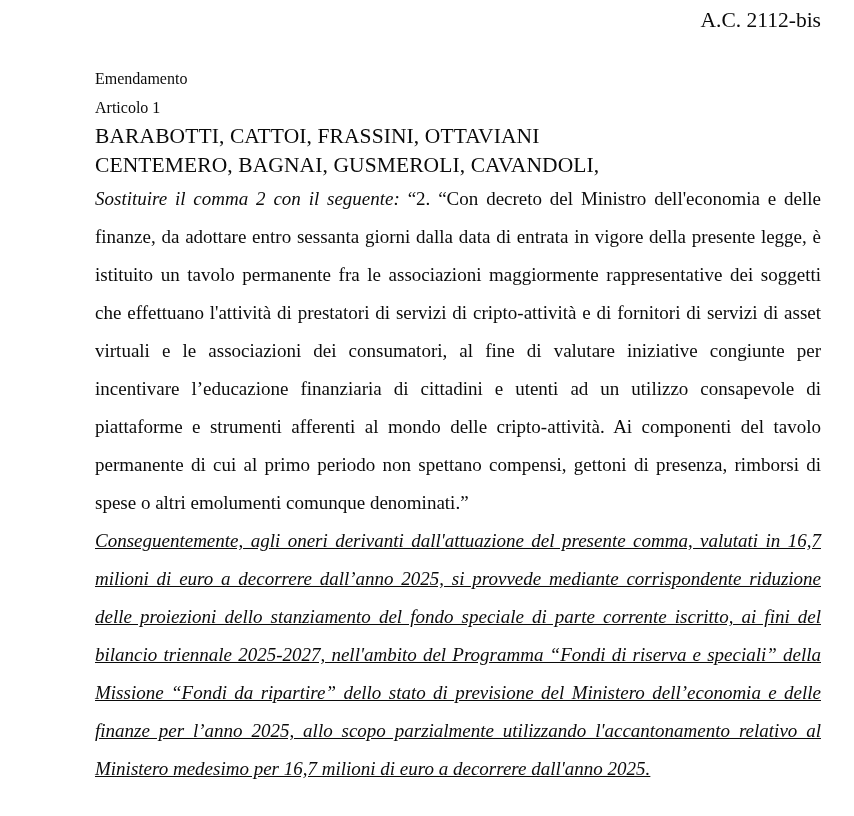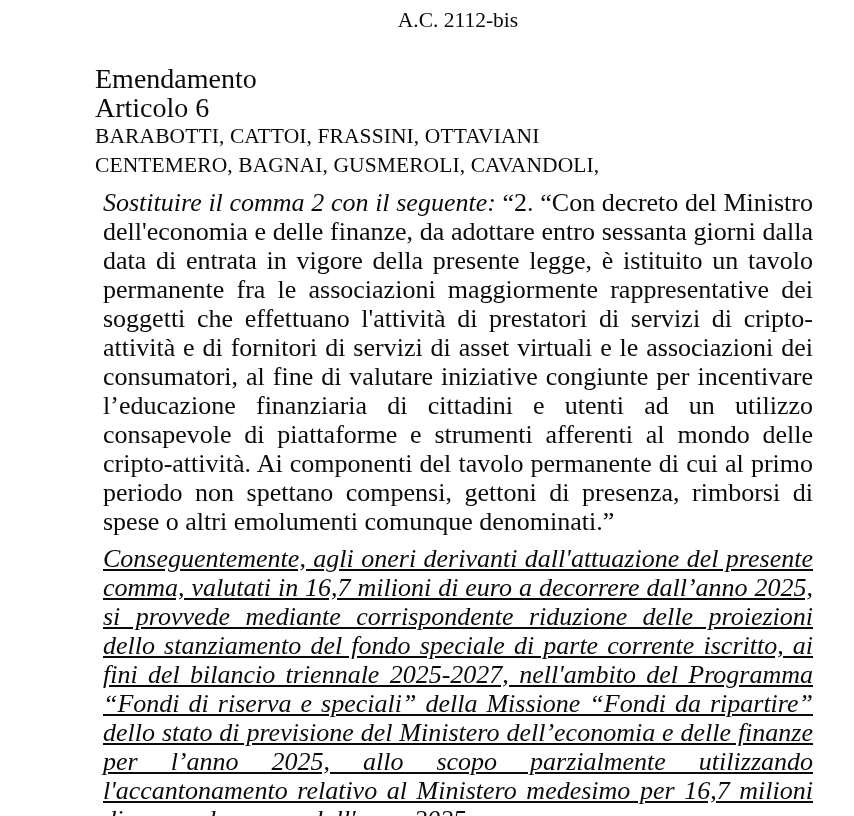--- a/index.html
+++ b/index.html
@@ -31,49 +31,49 @@
     top: 0;
     width: 726px;
   }
 
   
   .doc-ref {
     font-size: 21.5px;
     line-height: 29px;
     margin: 0;
     padding-top: 6px;
-    text-align: center;
+    text-align: right;
   }
 
   .header-gap {
     height: 29px;
   }
 
   .head-line {
-    font-size: 28px;
+    font-size: 16px;
     line-height: 29px;
     margin: 0;
     text-align: left;
   }
 
   
   .sponsors {
     font-size: 21.5px;
     line-height: 29px;
     margin: 0;
     text-align: justify;
     text-align-last: left;
     letter-spacing: 0.1px;
   }
 
   
   .body-par {
-    font-size: 26px;
-    line-height: 29px;
-    margin: 8px;
+    font-size: 19px;
+    line-height: 38px;
+    margin: 0;
     text-align: justify;
     text-align-last: left;
     hyphens: none;
   }
 
   .lead-in {
     font-style: italic;
   }
 
   .italic-par {
@@ -86,21 +86,21 @@
 
 <div class="page">
   <div class="content">
 
     <p class="doc-ref">A.C. 2112-bis</p>
 
     <div class="header-gap"></div>
 
     <p class="head-line">Emendamento</p>
 
-    <p class="head-line">Articolo 6</p>
+    <p class="head-line">Articolo 1</p>
 
     <p class="sponsors">BARABOTTI, CATTOI, FRASSINI, OTTAVIANI</p>
 
     <p class="sponsors">CENTEMERO, BAGNAI, GUSMEROLI, CAVANDOLI,</p>
 
     <p class="body-par"><span class="lead-in">Sostituire il comma 2 con il seguente:</span><span> “2. “Con decreto del Ministro dell'economia e delle finanze, da adottare entro sessanta giorni dalla data di entrata in vigore della presente legge, è istituito un tavolo permanente fra le associazioni maggiormente rappresentative dei soggetti che effettuano l'attività di prestatori di servizi di cripto-attività e di fornitori di servizi di asset virtuali e le associazioni dei consumatori, al fine di valutare iniziative congiunte per incentivare l’educazione finanziaria di cittadini e utenti ad un utilizzo consapevole di piattaforme e strumenti afferenti al mondo delle cripto-attività. Ai componenti del tavolo permanente di cui al primo periodo non spettano compensi, gettoni di presenza, rimborsi di spese o altri emolumenti comunque denominati.”</span></p>
 
     <p class="body-par italic-par">Conseguentemente, agli oneri derivanti dall'attuazione del presente comma, valutati in 16,7 milioni di euro a decorrere dall’anno 2025, si provvede mediante corrispondente riduzione delle proiezioni dello stanziamento del fondo speciale di parte corrente iscritto, ai fini del bilancio triennale 2025-2027, nell'ambito del Programma “Fondi di riserva e speciali” della Missione “Fondi da ripartire” dello stato di previsione del Ministero dell’economia e delle finanze per l’anno 2025, allo scopo parzialmente utilizzando l'accantonamento relativo al Ministero medesimo per 16,7 milioni di euro a decorrere dall'anno 2025.</p>
 
   </div>

